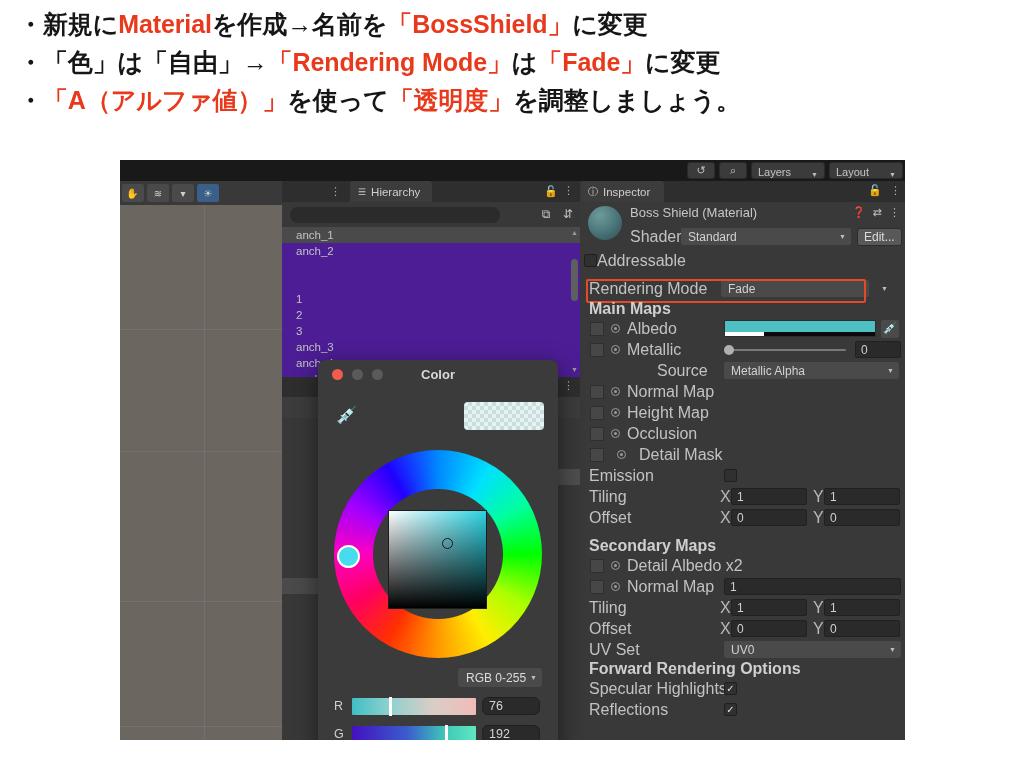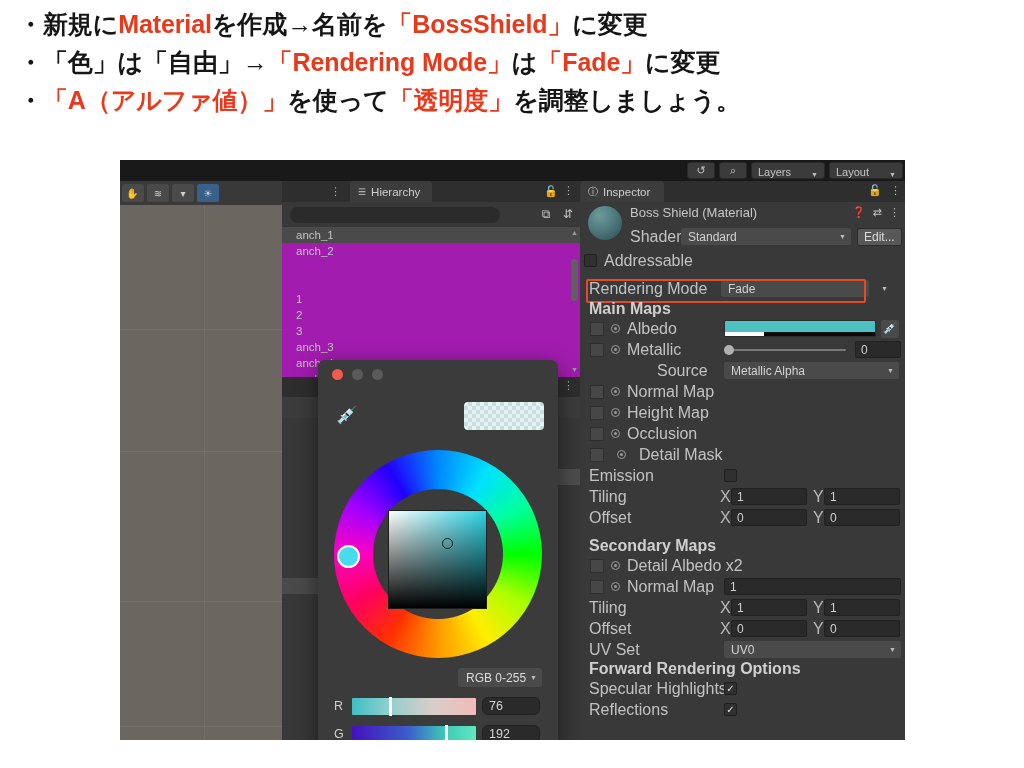--- a/index.html
+++ b/index.html
@@ -85,21 +85,21 @@
   }
   .tab-dots {
     position: absolute; color: #b0b0b0; font-size: 11px; letter-spacing: 0;
   }
   .hier-search {
     position: absolute; left: 8px; top: 26px; width: 210px; height: 16px;
     background: #2b2b2b; border-radius: 8px;
   }
   .hier-icons { position: absolute; right: 3px; top: 24px; display: flex; gap: 4px; }
   .hier-ic { width: 18px; height: 18px; display: flex; align-items: center; justify-content: center; color: #c5c5c5; font-size: 12px; }
-  .hier-list { position: absolute; left: 0; top: 46px; width: 298px; height: 150px; background: #a21caf; }
+  .hier-list { position: absolute; left: 0; top: 46px; width: 298px; height: 150px; background: #4c1d95; }
   .hier-row { height: 16px; line-height: 16px; padding-left: 14px; color: #c2c2c2; font-size: 11.5px; white-space: nowrap; }
   .hier-row.sel { background: #4a4a4a; }
   .hier-scroll { position: absolute; right: 2px; top: 2px; width: 7px; height: 144px; }
   .hier-scroll .thumb { position: absolute; left: 0; top: 30px; width: 7px; height: 42px; background: #5f5f5f; border-radius: 4px; }
   .hier-scroll .arr { position: absolute; left: 0; color: #9a9a9a; font-size: 7px; text-align: center; width: 7px; }
 
   
   .project {
     position: absolute; left: 162px; top: 217px; width: 298px; height: 363px;
     background: #383838;
@@ -410,21 +410,21 @@
           <div class="dd" style="position:absolute; left:100px; width:170px;">
             <span>Standard</span>
             <span class="tb-caret">▼</span>
           </div>
           <div class="btn-sm" style="position:absolute; left:276px;">
             <span>Edit...</span>
           </div>
         </div>
       </div>
 
-      <div class="row" style="padding-left:3px; gap:7px;">
+      <div class="row" style="padding-left:3px; ">
         <div class="chk"></div>
         <span class="lbl">Addressable</span>
       </div>
 
       <div style="height:6px"></div>
 
       <div class="row" style="padding-left:8px; height:23px;">
         <span class="lbl" style="width:125px">Rendering Mode</span>
         <div class="dd" style="width:148px; position:absolute; left:140px;">
           <span>Fade</span>
@@ -583,20 +583,21 @@
           <span>✓</span>
         </div>
       </div>
     </div>
 
     <div id="colorwin">
       <div class="cw-title">
         <div class="cw-dot" style="left:14px; background:#f05c4d;"></div>
         <div class="cw-dot" style="left:34px; background:#5a5a5a;"></div>
         <div class="cw-dot" style="left:54px; background:#5a5a5a;"></div>
+        <div class="cw-label">Color</div>
       </div>
 
       <div class="cw-eyedrop">💉</div>
       <div class="cw-preview"></div>
 
       <div class="wheel"></div>
       <div class="hue-knob" style="left:19px; top:185px;"></div>
       <div class="sv-square"></div>
       <div class="sv-knob" style="left:124px; top:178px;"></div>
 

